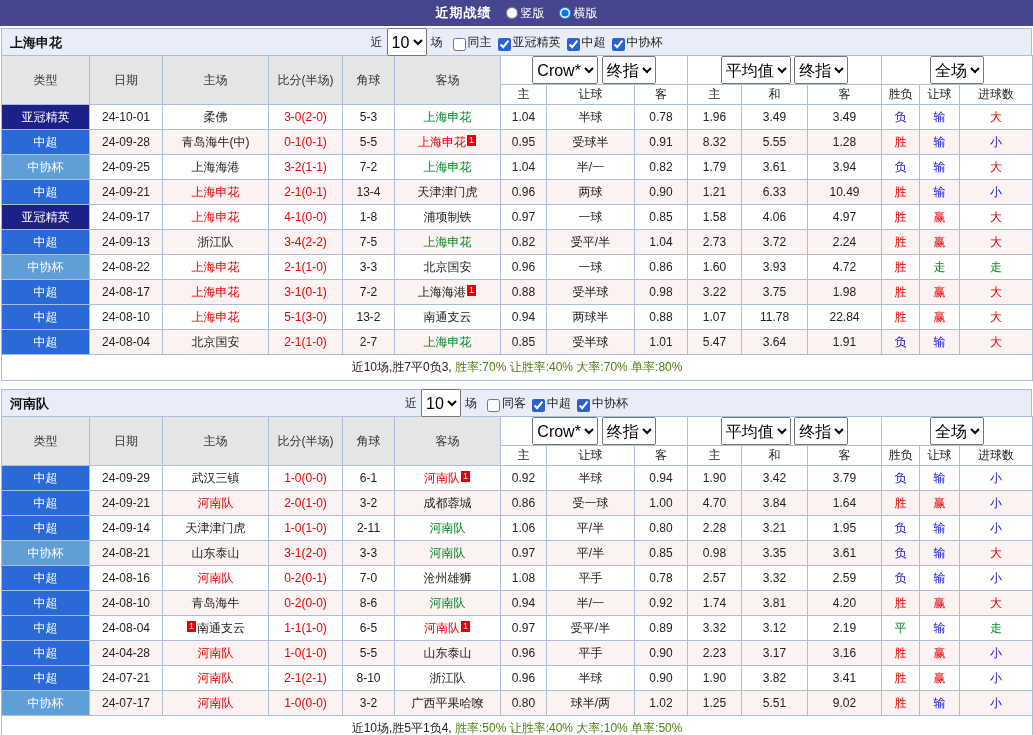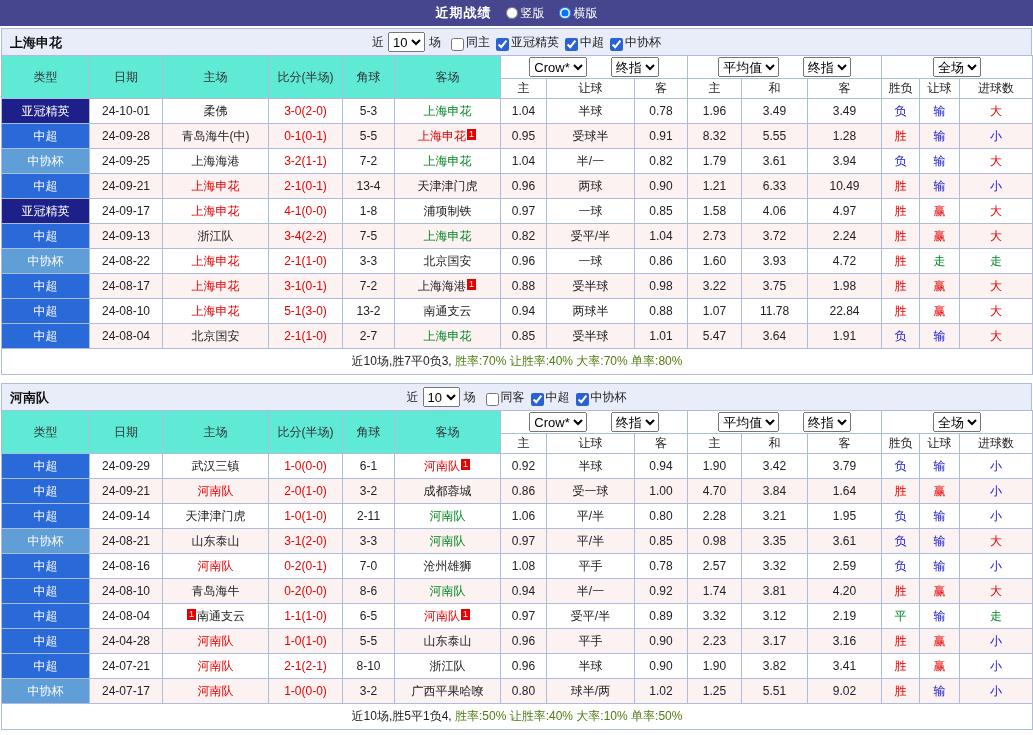--- a/index.html
+++ b/index.html
@@ -5,31 +5,31 @@
   *{box-sizing:border-box}
   body{margin:0;width:1033px;background:#fff;color:#222;font-family:"Liberation Sans","DejaVu Sans",sans-serif}
   .topbar{height:26px;background:#45468e;color:#fff;display:flex;align-items:center;justify-content:center;gap:14px;font-size:13px}
   .topbar .title{font-weight:bold;letter-spacing:1px}
   .topbar label{display:inline-flex;align-items:center;gap:3px;font-size:12px;cursor:pointer}
   .topbar input{margin:0;width:12px;height:12px}
   .section{margin:2px 1px 0 1px}
   .team-row{position:relative;height:27px;background:#e9edf9;border:1px solid #aebcdc;border-bottom:none;display:flex;align-items:center;justify-content:center}
   .team-title{position:absolute;left:8px;top:0;height:27px;display:flex;align-items:center;font-weight:bold;font-size:13px;color:#111}
   .filters{display:flex;align-items:center;gap:4px;font-size:12px}
-  .filters select,.dd-cell select{height:20px;font-size:13px}
+  .filters select,.dd-cell select{height:28px;font-size:16px}
   .cb-group{display:inline-flex;align-items:center}
   .cb-group label{display:inline-flex;align-items:flex-end;margin-left:6px;cursor:pointer}
   .cb-group input{width:13px;height:13px;margin:0 2px 0 0;accent-color:#2a62d4}
   table{width:100%;border-collapse:collapse;table-layout:fixed;font-size:12px}
   td{border:1px solid #aebcdc;text-align:center;white-space:nowrap;overflow:hidden;padding:0 1px}
-  thead .hd{background:#5eead4;color:#333}
+  thead .hd{background:#e5e5e5;color:#333}
   thead tr.dd-row{height:23px}
   thead tr.sub-row{height:20px}
   thead .dd-cell,thead .sub{background:#fff}
-  .dd-cell select{margin:0 10px}
+  .dd-cell select{margin:0 0}
   tbody.rows tr{height:25px}
   tbody.rows tr:nth-child(even){background:#fcf2f2}
   .t-csl{background:#2a6ad8;color:#fff}
   .t-acl{background:#1d2088;color:#fff}
   .t-cup{background:#5f9ed7;color:#fff}
   .red{color:#e60000}
   .blue{color:#1414cc}
   .green{color:#008822}
   .score{color:#e60000}
   .team-link{cursor:pointer}

